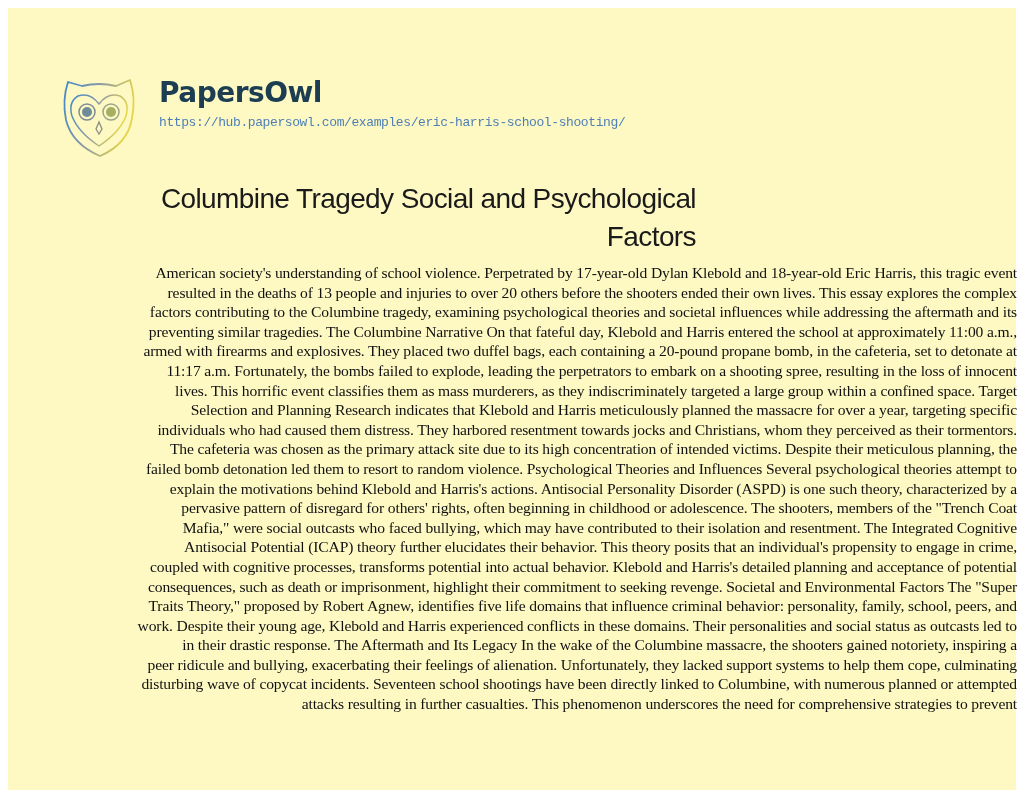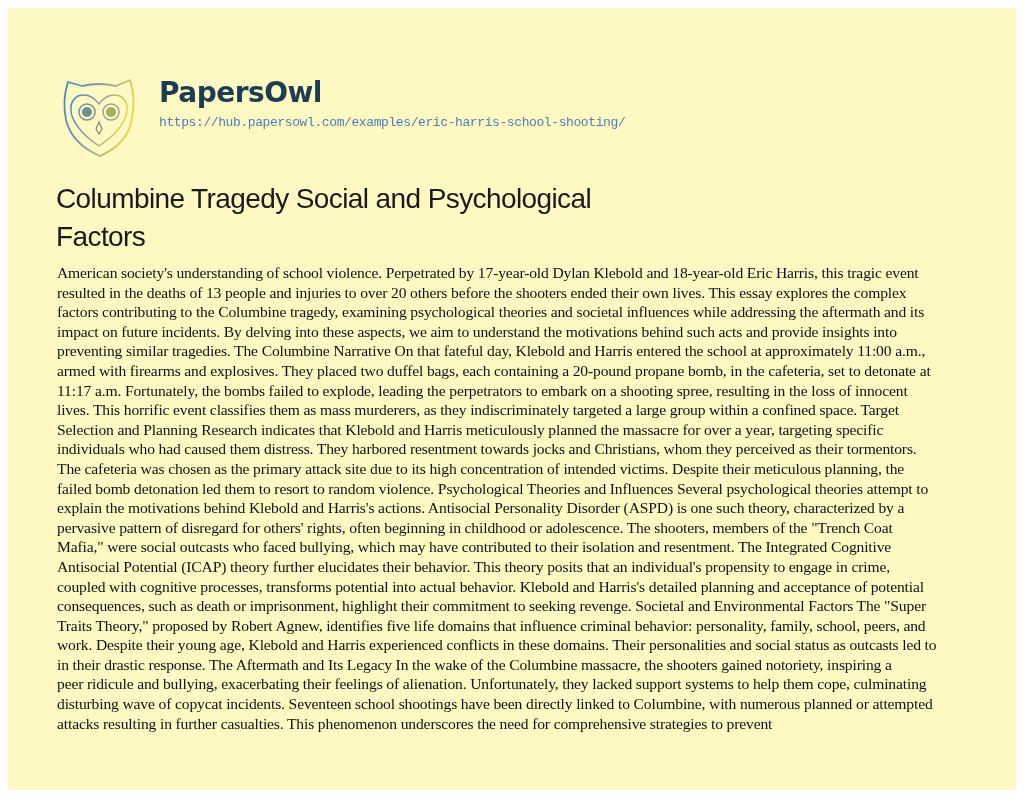--- a/index.html
+++ b/index.html
@@ -76,20 +76,21 @@
     width: 960px;
     font-family: "Liberation Serif", serif;
     font-size: 15.6px;
     line-height: 19.6px;
     color: #111111;
     letter-spacing: -0.15px;
   }
   .body-line {
     display: block;
     white-space: nowrap;
+    text-align: right;
   }
 </style>
 </head>
 <body>
 
 <div class="panel">
   <div class="header">
     <svg class="logo" viewBox="0 0 78 84" xmlns="http://www.w3.org/2000/svg">
       <defs>
         <linearGradient id="owlGrad" x1="0" y1="0" x2="1" y2="0.3">
@@ -116,21 +117,20 @@
 
   <h1 class="title">
     <span class="body-line">Columbine Tragedy Social and Psychological</span>
     <span class="body-line">Factors</span>
   </h1>
 
   <div class="body-text">
     <span class="body-line">American society's understanding of school violence. Perpetrated by 17-year-old Dylan Klebold and 18-year-old Eric Harris, this tragic event</span>
     <span class="body-line">resulted in the deaths of 13 people and injuries to over 20 others before the shooters ended their own lives. This essay explores the complex</span>
     <span class="body-line">factors contributing to the Columbine tragedy, examining psychological theories and societal influences while addressing the aftermath and its</span>
-    <span class="body-line">impact on future incidents. By delving into these aspects, we aim to understand the motivations behind such acts and provide insights into</span>
     <span class="body-line">preventing similar tragedies. The Columbine Narrative On that fateful day, Klebold and Harris entered the school at approximately 11:00 a.m.,</span>
     <span class="body-line">armed with firearms and explosives. They placed two duffel bags, each containing a 20-pound propane bomb, in the cafeteria, set to detonate at</span>
     <span class="body-line">11:17 a.m. Fortunately, the bombs failed to explode, leading the perpetrators to embark on a shooting spree, resulting in the loss of innocent</span>
     <span class="body-line">lives. This horrific event classifies them as mass murderers, as they indiscriminately targeted a large group within a confined space. Target</span>
     <span class="body-line">Selection and Planning Research indicates that Klebold and Harris meticulously planned the massacre for over a year, targeting specific</span>
     <span class="body-line">individuals who had caused them distress. They harbored resentment towards jocks and Christians, whom they perceived as their tormentors.</span>
     <span class="body-line">The cafeteria was chosen as the primary attack site due to its high concentration of intended victims. Despite their meticulous planning, the</span>
     <span class="body-line">failed bomb detonation led them to resort to random violence. Psychological Theories and Influences Several psychological theories attempt to</span>
     <span class="body-line">explain the motivations behind Klebold and Harris's actions. Antisocial Personality Disorder (ASPD) is one such theory, characterized by a</span>
     <span class="body-line">pervasive pattern of disregard for others' rights, often beginning in childhood or adolescence. The shooters, members of the "Trench Coat</span>

